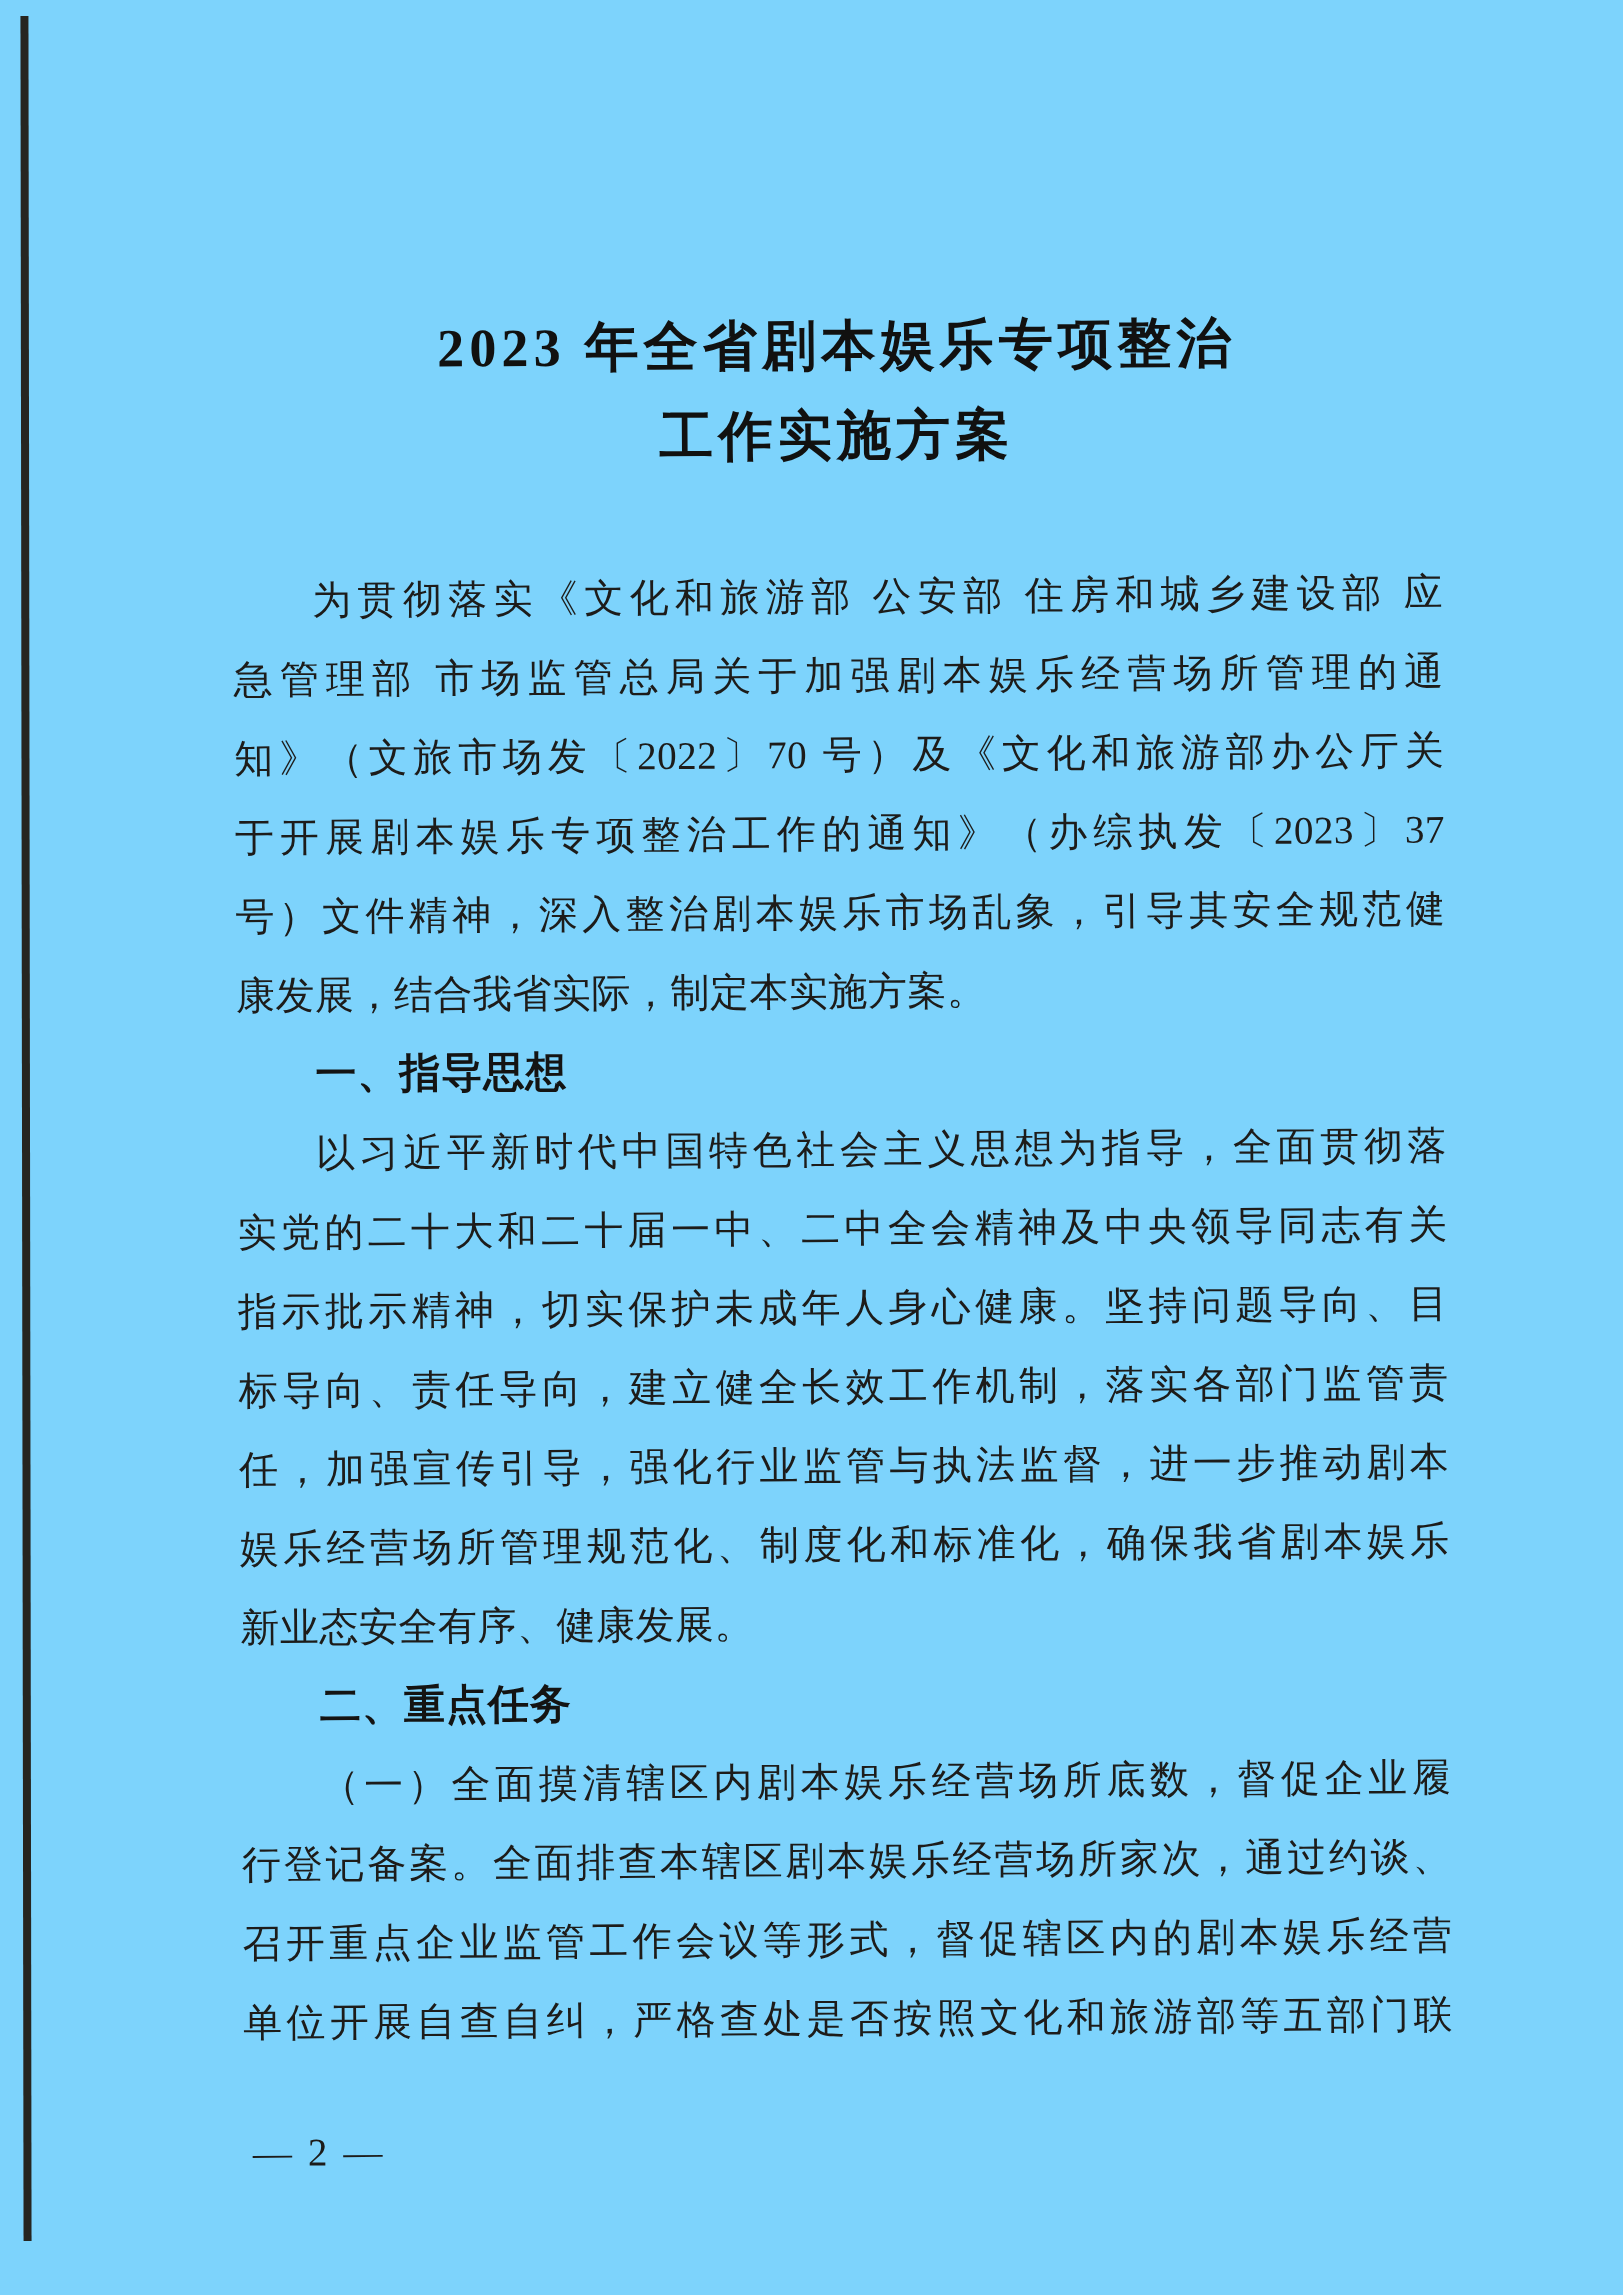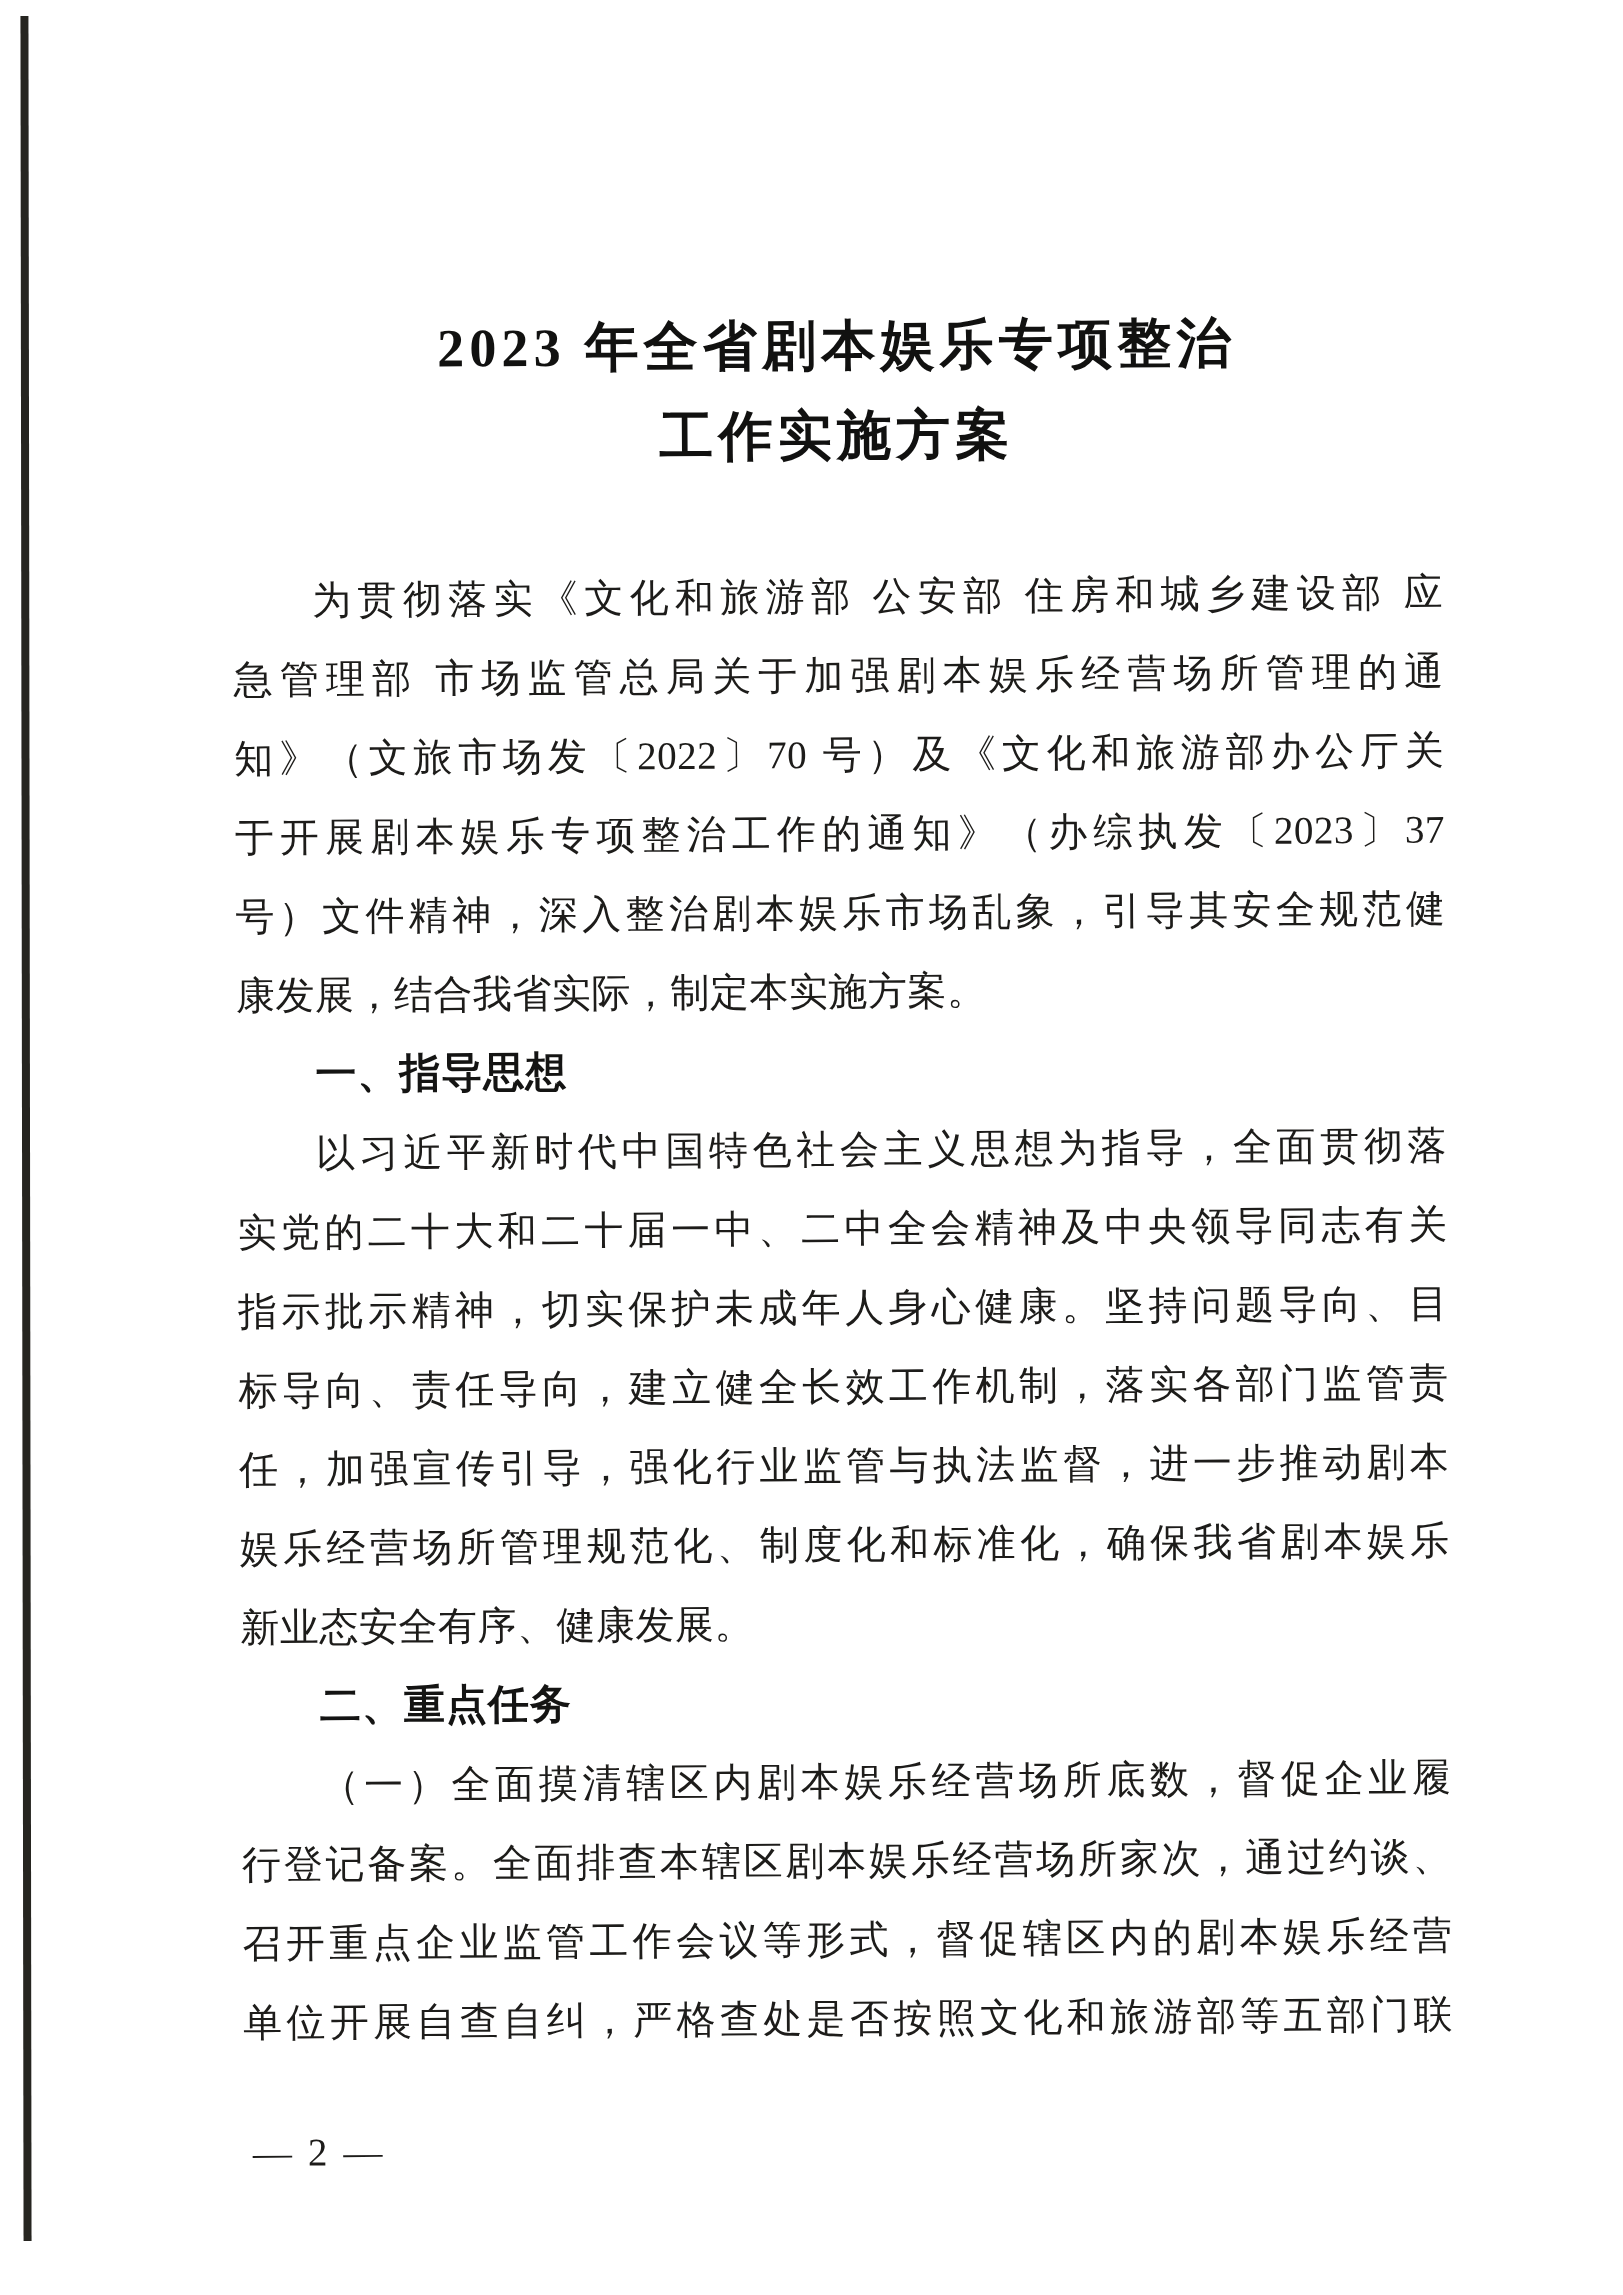--- a/index.html
+++ b/index.html
@@ -4,21 +4,21 @@
 <style>
   html, body {
     margin: 0;
     padding: 0;
     background: #e9e9e9;
   }
   .page {
     position: relative;
     width: 1624px;
     height: 2295px;
-    background: #ffffff;
+    background: #7dd3fc;
     overflow: hidden;
     font-family: "Liberation Serif", serif;
   }
   
   .scan-line {
     position: absolute;
     left: 21.5px;
     top: 15.7px;
     width: 7.9px;
     height: 2225px;

